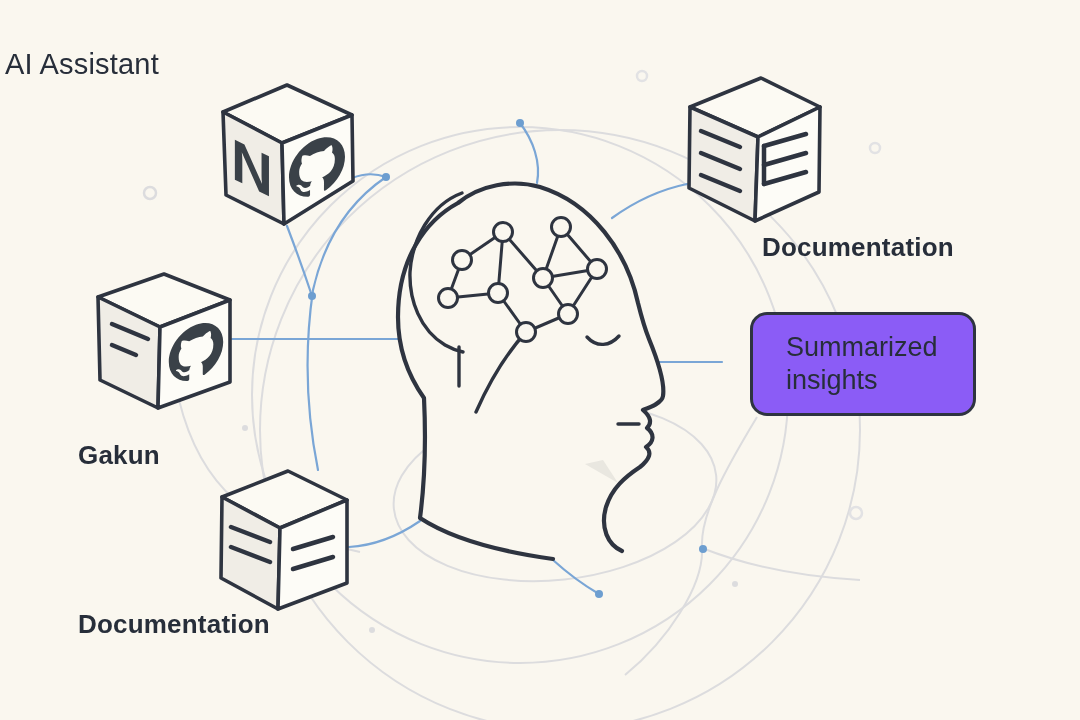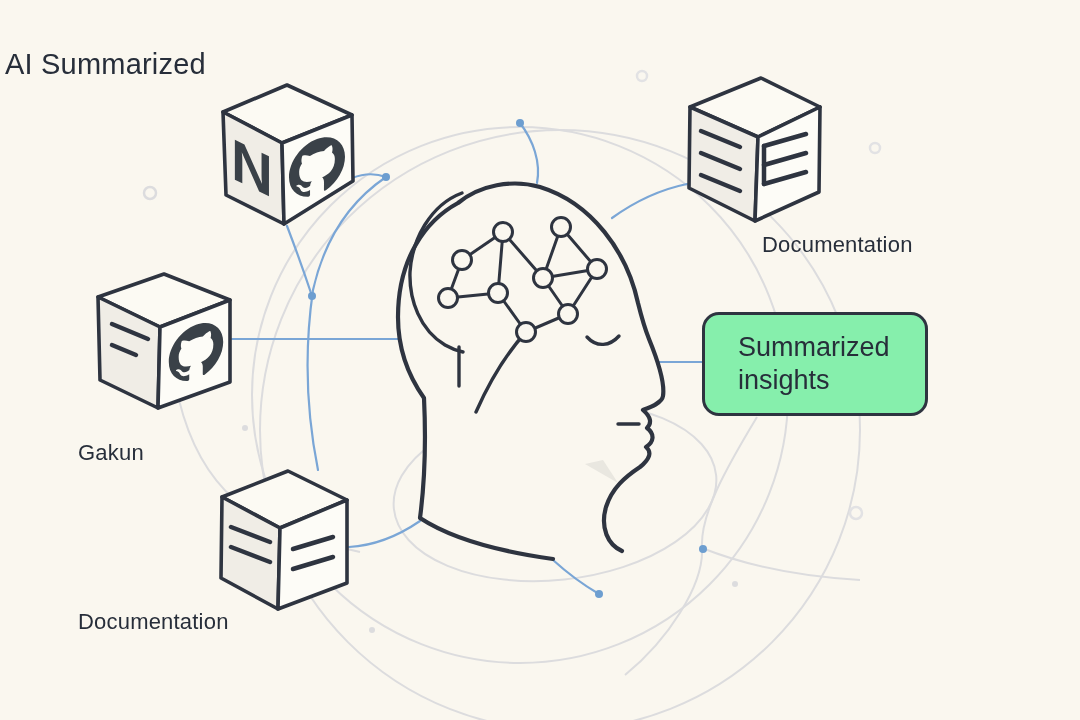--- a/index.html
+++ b/index.html
@@ -4,31 +4,31 @@
 <style>
   html,body{margin:0;padding:0;}
   body{
     width:1080px;height:720px;overflow:hidden;
     background:#faf7ef;
     font-family:"Liberation Sans","DejaVu Sans",sans-serif;
   }
   #stage{position:relative;width:1080px;height:720px;background:#faf7ef;}
   #art{position:absolute;left:0;top:0;}
   .label{
-    position:absolute;color:#272e3a;font-size:22px;font-weight:400;
+    position:absolute;color:#272e3a;font-size:26px;font-weight:700;
     letter-spacing:.2px;white-space:nowrap;
   }
   #title{
     position:absolute;left:5px;top:48px;color:#272e3a;
     font-size:29px;font-weight:500;letter-spacing:.2px;
   }
   #insight-box{
-    position:absolute;left:702px;top:312px;width:226px;height:104px;
+    position:absolute;left:750px;top:312px;width:226px;height:104px;
     box-sizing:border-box;border:3px solid #2e3440;border-radius:17px;
-    background:#86efac;display:flex;align-items:center;
+    background:#8b5cf6;display:flex;align-items:center;
   }
   #insight-box .txt{
     margin-left:33px;width:172px;color:#272e3a;font-size:27px;
     font-weight:500;line-height:1.22;
   }
 </style>
 </head>
 <body>
 
 <div id="stage">
@@ -172,21 +172,21 @@
       </g>
       <g stroke-width="4.5">
         <line x1="764" y1="146" x2="764" y2="184"></line>
         <line x1="764" y1="146" x2="806" y2="134"></line>
         <line x1="764" y1="165" x2="806" y2="153"></line>
         <line x1="764" y1="184" x2="806" y2="172"></line>
       </g>
     </g>
   </svg>
 
-  <div id="title">AI Summarized</div>
+  <div id="title">AI Assistant</div>
 
   <div class="label" style="left:78px;top:440px">Gakun</div>
 
   <div class="label" style="left:78px;top:609px">Documentation</div>
 
   <div class="label" style="left:762px;top:232px">Documentation</div>
 
   <div id="insight-box">
     <div class="txt">Summarized insights</div>
   </div>

